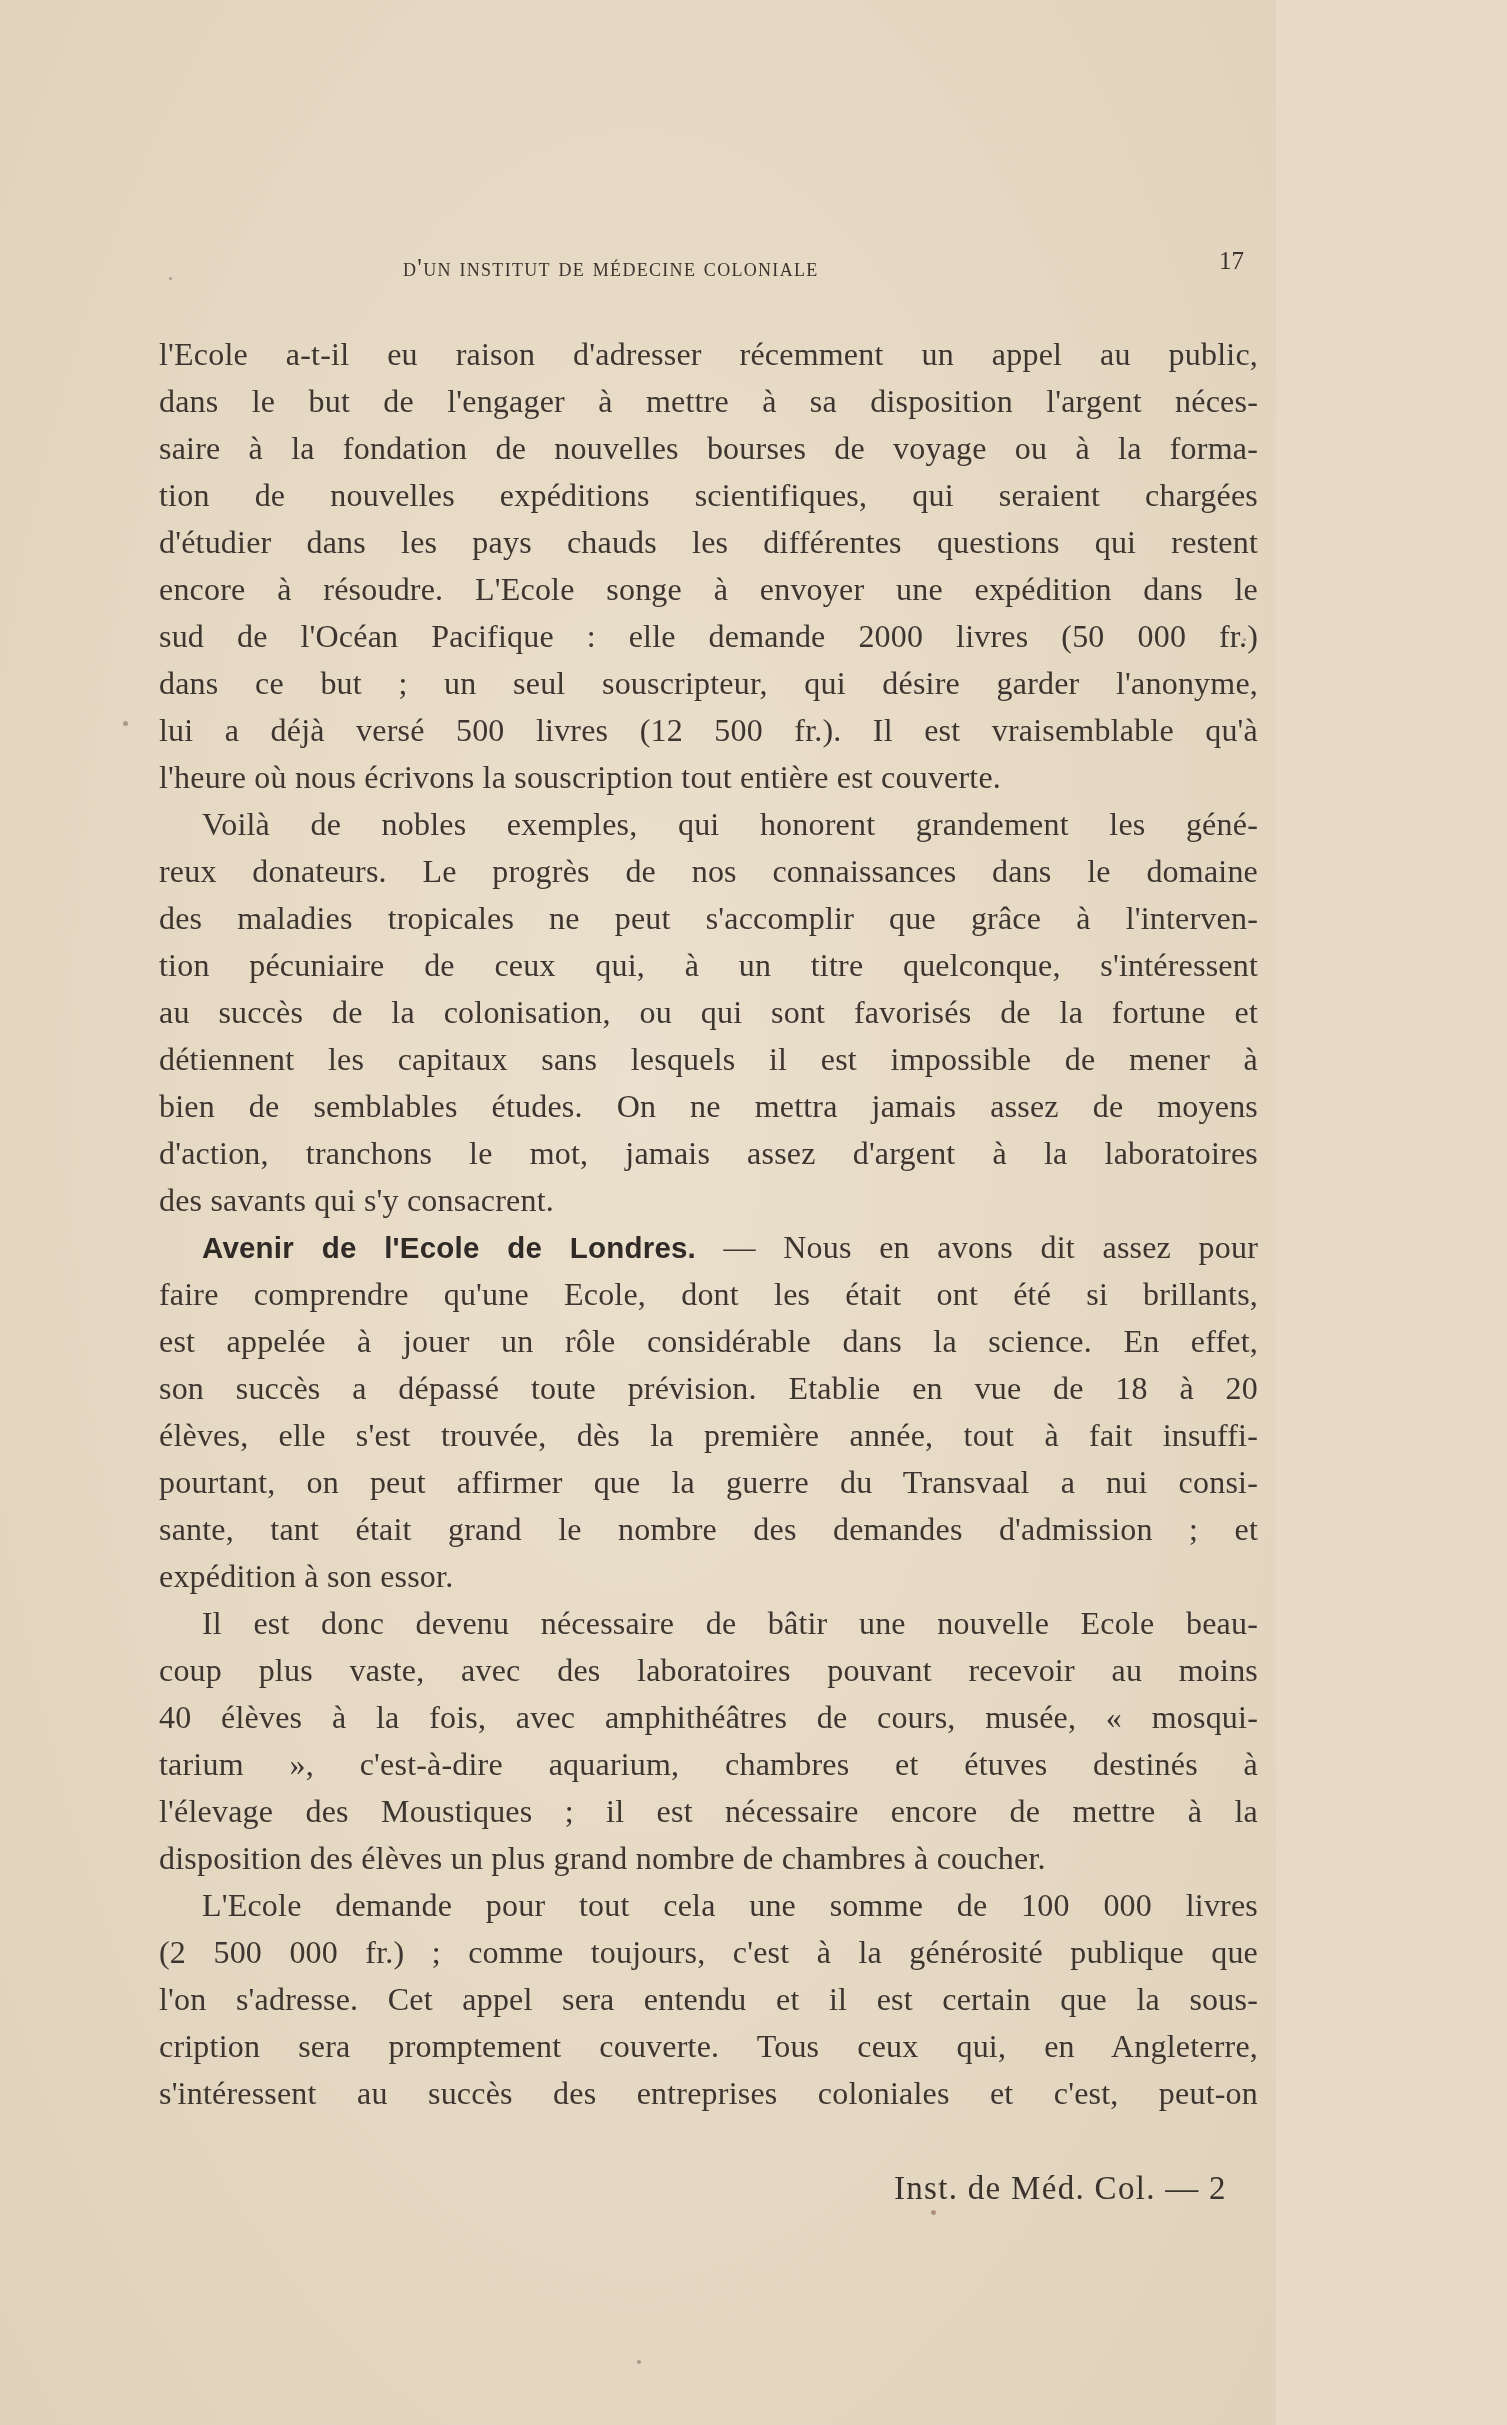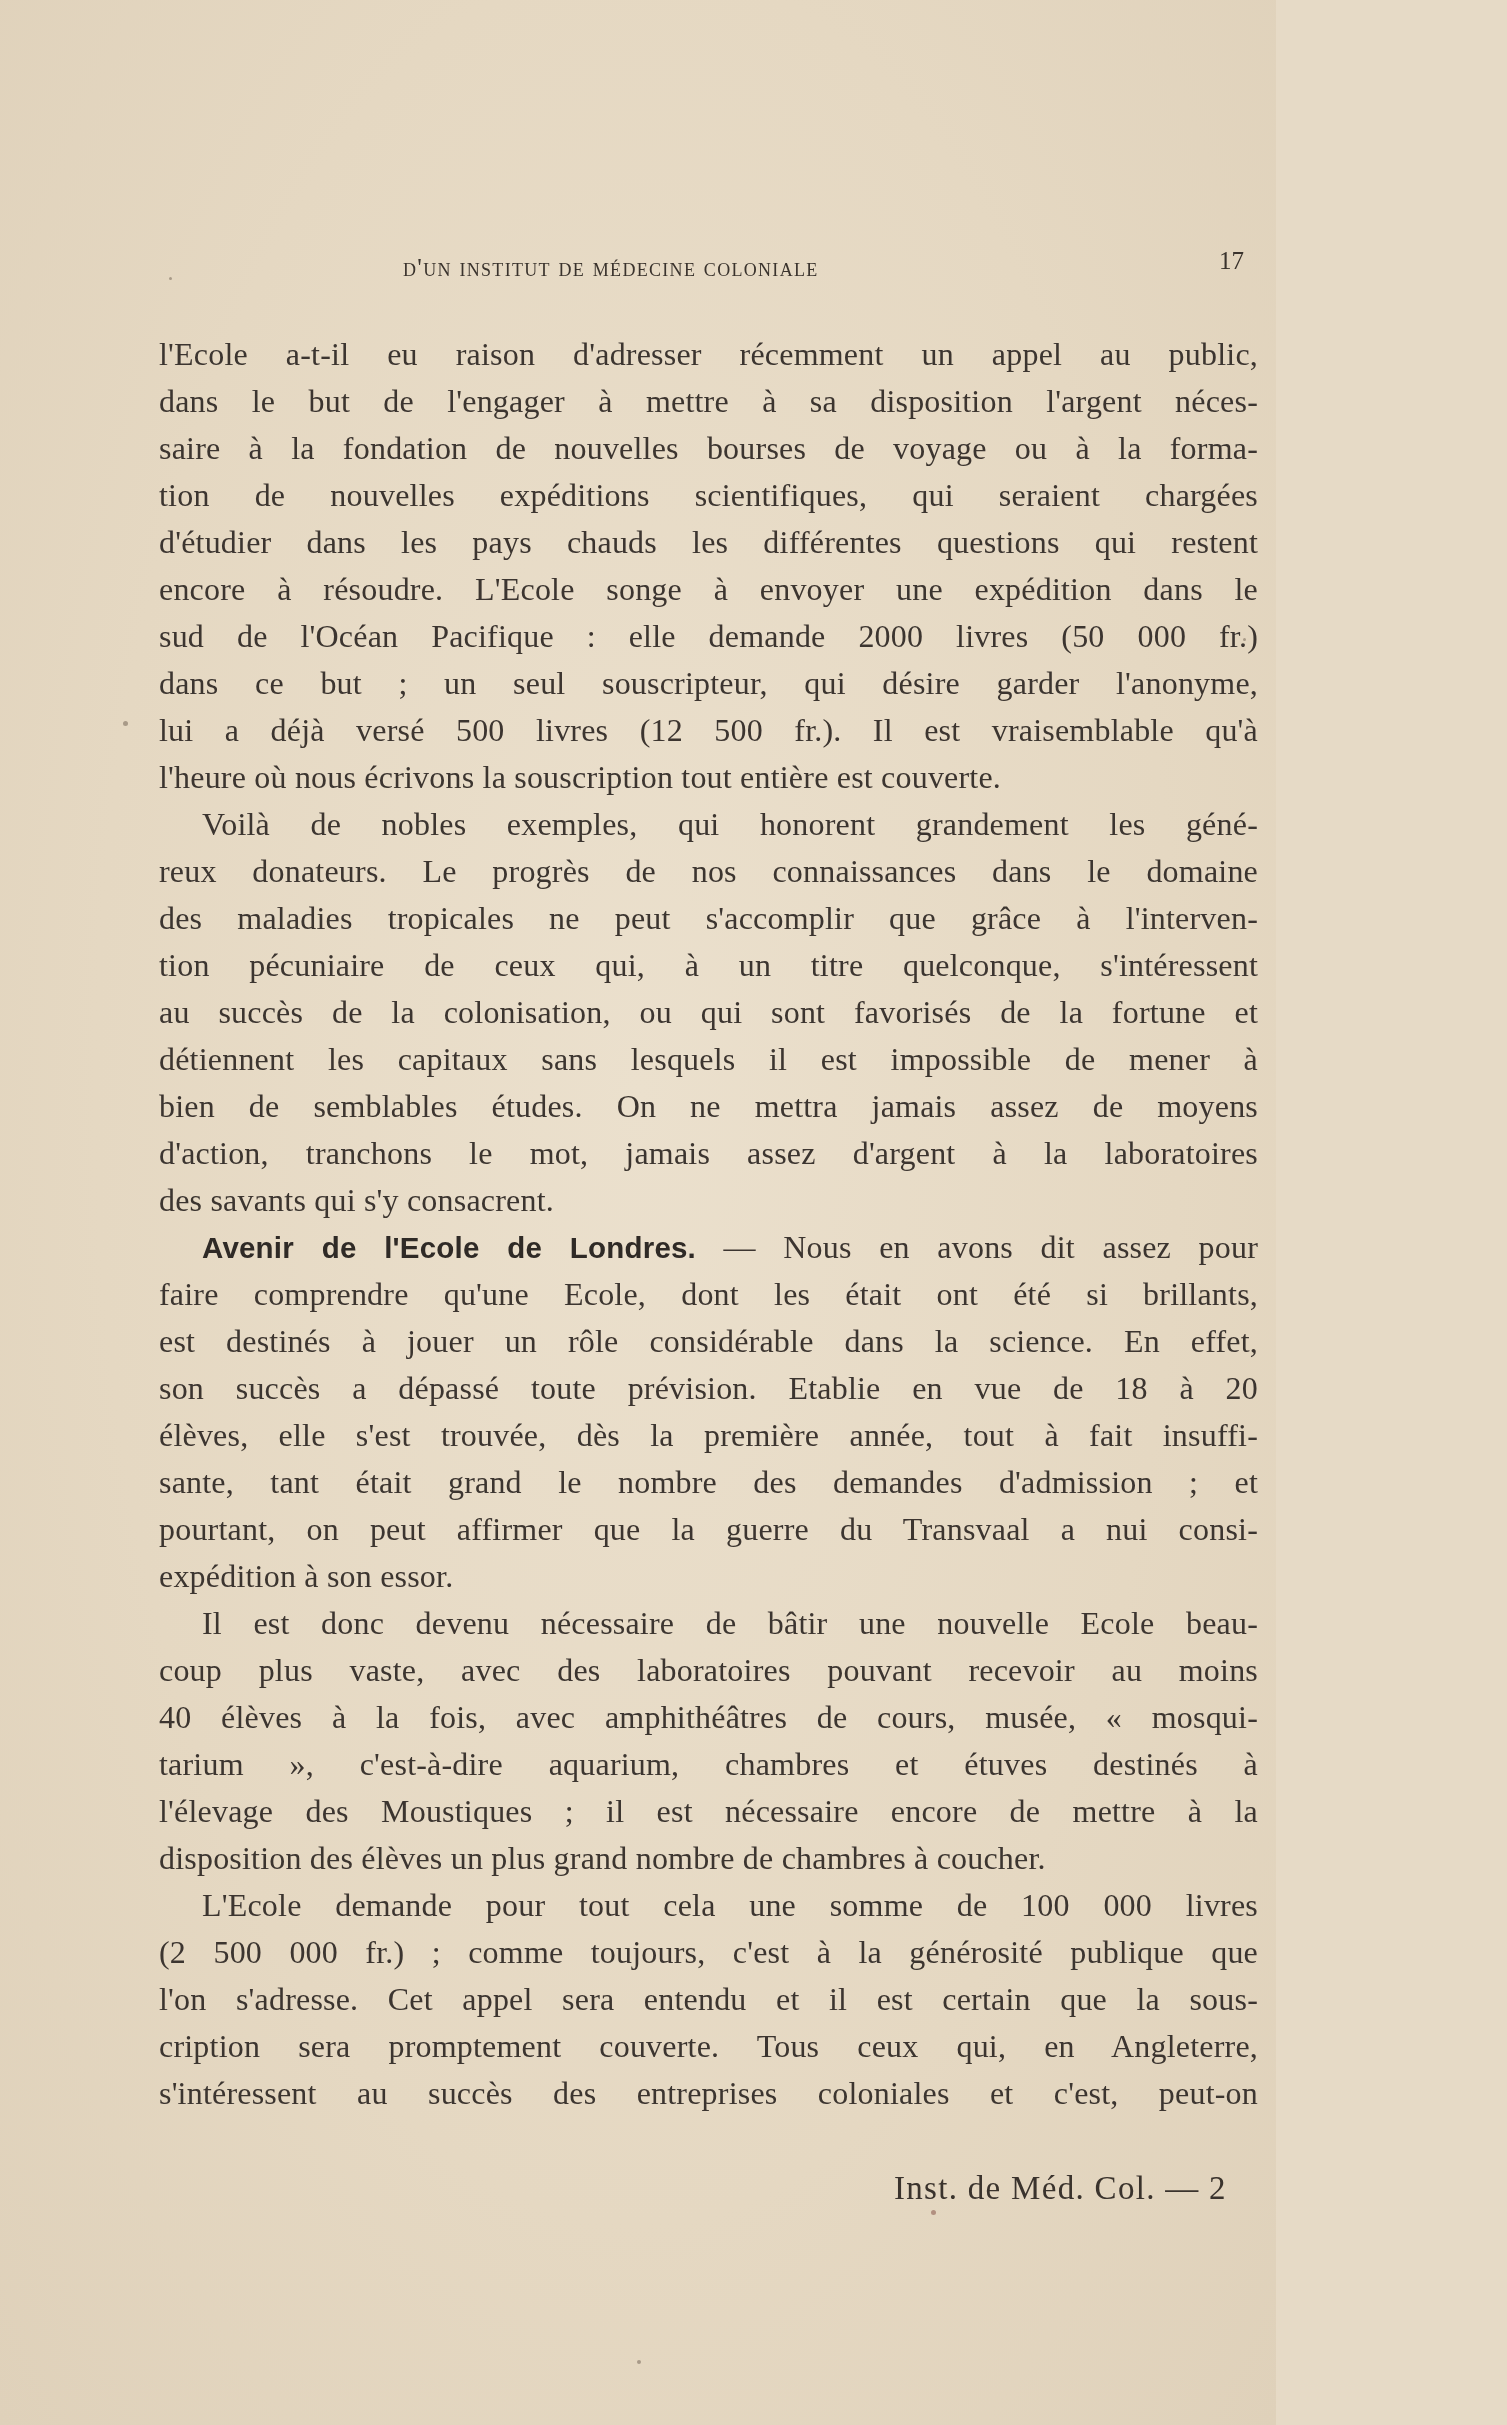--- a/index.html
+++ b/index.html
@@ -111,25 +111,25 @@
       <span class="line">au succès de la colonisation, ou qui sont favorisés de la fortune et</span>
       <span class="line">détiennent les capitaux sans lesquels il est impossible de mener à</span>
       <span class="line">bien de semblables études. On ne mettra jamais assez de moyens</span>
       <span class="line">d'action, tranchons le mot, jamais assez d'argent à la laboratoires</span>
       <span class="line last">des savants qui s'y consacrent.</span>
     </div>
 
     <div>
       <span class="line indent"><span class="section-title">Avenir de l'Ecole de Londres.</span><span> — Nous en avons dit assez pour</span></span>
       <span class="line">faire comprendre qu'une Ecole, dont les était ont été si brillants,</span>
-      <span class="line">est destinés à jouer un rôle considérable dans la science. En effet,</span>
+      <span class="line">est appelée à jouer un rôle considérable dans la science. En effet,</span>
       <span class="line">son succès a dépassé toute prévision. Etablie en vue de 18 à 20</span>
       <span class="line">élèves, elle s'est trouvée, dès la première année, tout à fait insuffi-</span>
+      <span class="line">pourtant, on peut affirmer que la guerre du Transvaal a nui consi-</span>
       <span class="line">sante, tant était grand le nombre des demandes d'admission ; et</span>
-      <span class="line">pourtant, on peut affirmer que la guerre du Transvaal a nui consi-</span>
       <span class="line last">expédition à son essor.</span>
     </div>
 
     <div>
       <span class="line indent">Il est donc devenu nécessaire de bâtir une nouvelle Ecole beau-</span>
       <span class="line">coup plus vaste, avec des laboratoires pouvant recevoir au moins</span>
       <span class="line">40 élèves à la fois, avec amphithéâtres de cours, musée, « mosqui-</span>
       <span class="line">tarium », c'est-à-dire aquarium, chambres et étuves destinés à</span>
       <span class="line">l'élevage des Moustiques ; il est nécessaire encore de mettre à la</span>
       <span class="line last">disposition des élèves un plus grand nombre de chambres à coucher.</span>

